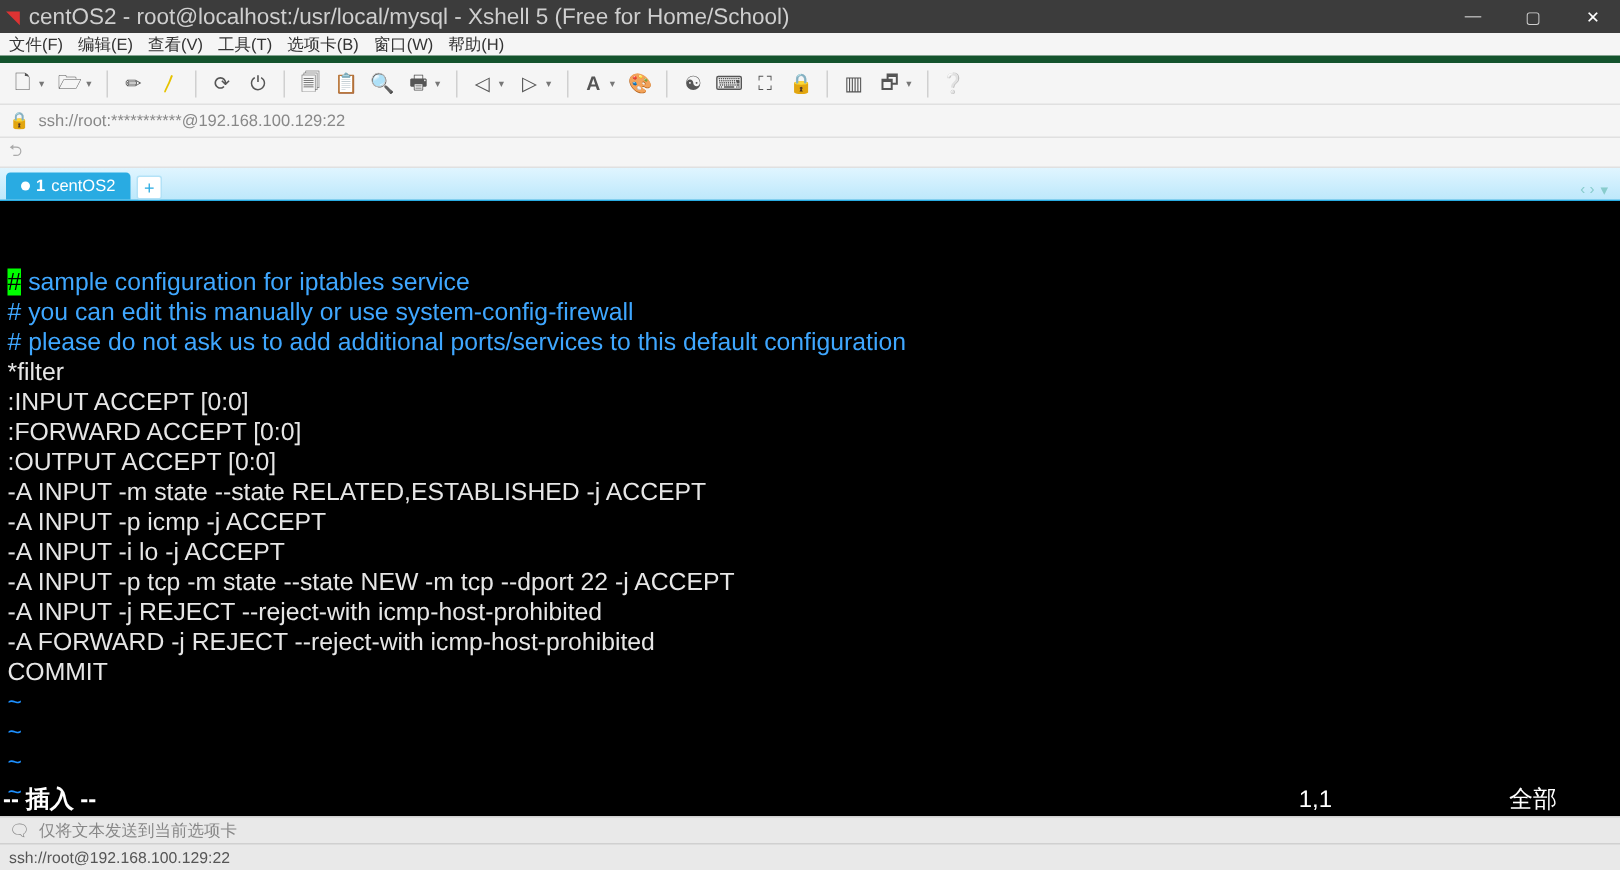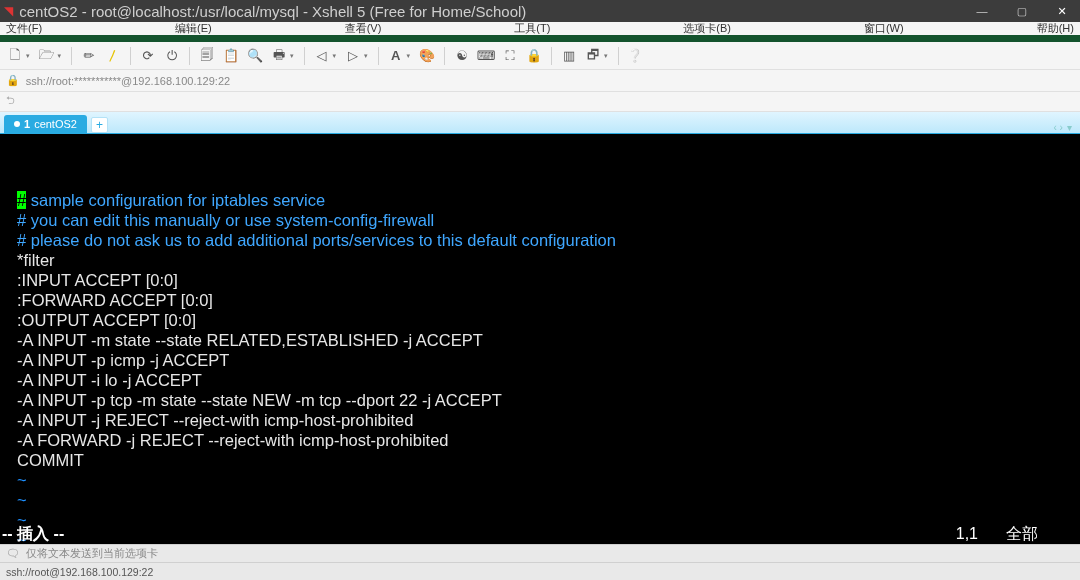--- a/index.html
+++ b/index.html
@@ -3,43 +3,43 @@
 <meta charset="utf-8">
 <style>
 * { margin: 0; padding: 0; box-sizing: border-box; font-family: "Microsoft YaHei", Arial, sans-serif; }
 body { width: 1080px; height: 580px; overflow: hidden; background: #fff; display: flex; flex-direction: column; font-size: 12px; }
 .titlebar { background: #3c3c3c; color: #d0d0d0; height: 22px; display: flex; align-items: center; padding: 0 4px; justify-content: space-between; }
 .titlebar-left { display: flex; align-items: center; gap: 6px; }
 .titlebar-title { font-size: 15px; color: #cfcfcf; }
 .winctrls { display: flex; gap: 12px; color: #cfcfcf; font-size: 11px; }
 .winctrl { width: 28px; text-align: center; cursor: default; }
 .winctrl.close { color: #fff; }
-.menubar { background: #f5f5f5; border-bottom: 7px solid #14532d; height: 20px; display: flex; align-items: center; padding: 0 6px; gap: 10px; font-size: 11px; color: #333; justify-content: space-between; }
+.menubar { background: #f5f5f5; border-bottom: 5px solid #14532d; height: 20px; display: flex; align-items: center; padding: 0 6px; gap: 10px; font-size: 11px; color: #333; }
 .menuitem { cursor: default; }
 .toolbar { background: #f5f5f5; border-bottom: 1px solid #e0e0e0; height: 28px; display: flex; align-items: center; padding: 0 6px; gap: 6px; }
 .tbicon { width: 18px; height: 18px; display: flex; align-items: center; justify-content: center; color: #555; font-size: 13px; cursor: default; }
 .tbsep { width: 1px; height: 18px; background: #d0d0d0; margin: 0 2px; }
 .dropdown-arrow { font-size: 7px; color: #777; margin-left: -4px; margin-right: 2px; }
 .addrbar { background: #f5f5f5; border-bottom: 1px solid #e0e0e0; height: 22px; display: flex; align-items: center; padding: 0 6px; gap: 6px; font-size: 11px; color: #666; }
 .addr-lock { color: #888; font-size: 11px; }
 .addr-text { color: #888; }
 .hintbar { background: #f5f5f5; border-bottom: 1px solid #e0e0e0; height: 20px; display: flex; align-items: center; padding: 0 6px; font-size: 11px; color: #999; gap: 4px; }
 .tabbar { background: linear-gradient(#e0f5ff,#bde8fb); height: 22px; display: flex; align-items: flex-end; padding: 0 4px; position: relative; border-bottom: 1px solid #29abe2; }
 .tab { background: #29abe2; color: #fff; font-size: 11px; padding: 3px 10px; border-radius: 3px 3px 0 0; display: flex; align-items: center; gap: 4px; cursor: default; }
 .tab-dot { width: 6px; height: 6px; background: #fff; border-radius: 50%; }
 .tab-add { margin-left: 4px; font-size: 12px; color: #29abe2; background: #fff; border: 1px solid #b3e2f7; border-radius: 2px; padding: 0 4px; line-height: 14px; cursor: default; }
 .tab-right { margin-left: auto; display: flex; gap: 4px; color: #8cc; font-size: 10px; padding-right: 4px; }
-.terminal { flex: 1; background: #000; color: #e6e6e6; font-family: "Consolas","Courier New",monospace; font-size: 16.5px; line-height: 20px; padding: 16px; white-space: pre; overflow: hidden; position: relative; }
+.terminal { flex: 1; background: #000; color: #e6e6e6; font-family: "Consolas","Courier New",monospace; font-size: 16.5px; line-height: 20px; padding: 4px; white-space: pre; overflow: hidden; position: relative; }
 .term-line { padding: 0 1px; }
 .comment { color: #3fa7ff; }
 .hashbg { background: #00ff00; color: #000; }
 .tilde { color: #1e90ff; }
 .vim-status { position: absolute; bottom: 0; left: 0; right: 0; height: 20px; display: flex; align-items: center; color: #fff; font-family: "SimSun","Consolas",monospace; font-size: 16px; padding: 0 2px; gap: 28px; }
 .vim-mode { font-weight: bold; }
-.vim-pos { margin-left: auto; }
+.vim-pos { margin-left: auto; margin-right: 90px; }
 .vim-all { margin-right: 40px; text-align: right; }
 .msgbar { background: #e9e9e9; border-top: 1px solid #d0d0d0; height: 18px; display: flex; align-items: center; padding: 0 6px; font-size: 11px; color: #888; gap: 6px; }
 .statusbar { background: #e9e9e9; border-top: 1px solid #d0d0d0; height: 18px; display: flex; align-items: center; padding: 0 6px; font-size: 10.5px; color: #555; }
 .status-left { flex: 1; }
 .status-right { display: flex; gap: 10px; align-items: center; }
 .status-seg { border-left: 1px solid #ccc; padding: 0 6px; }
 </style>
 </head>
 <body>
 

